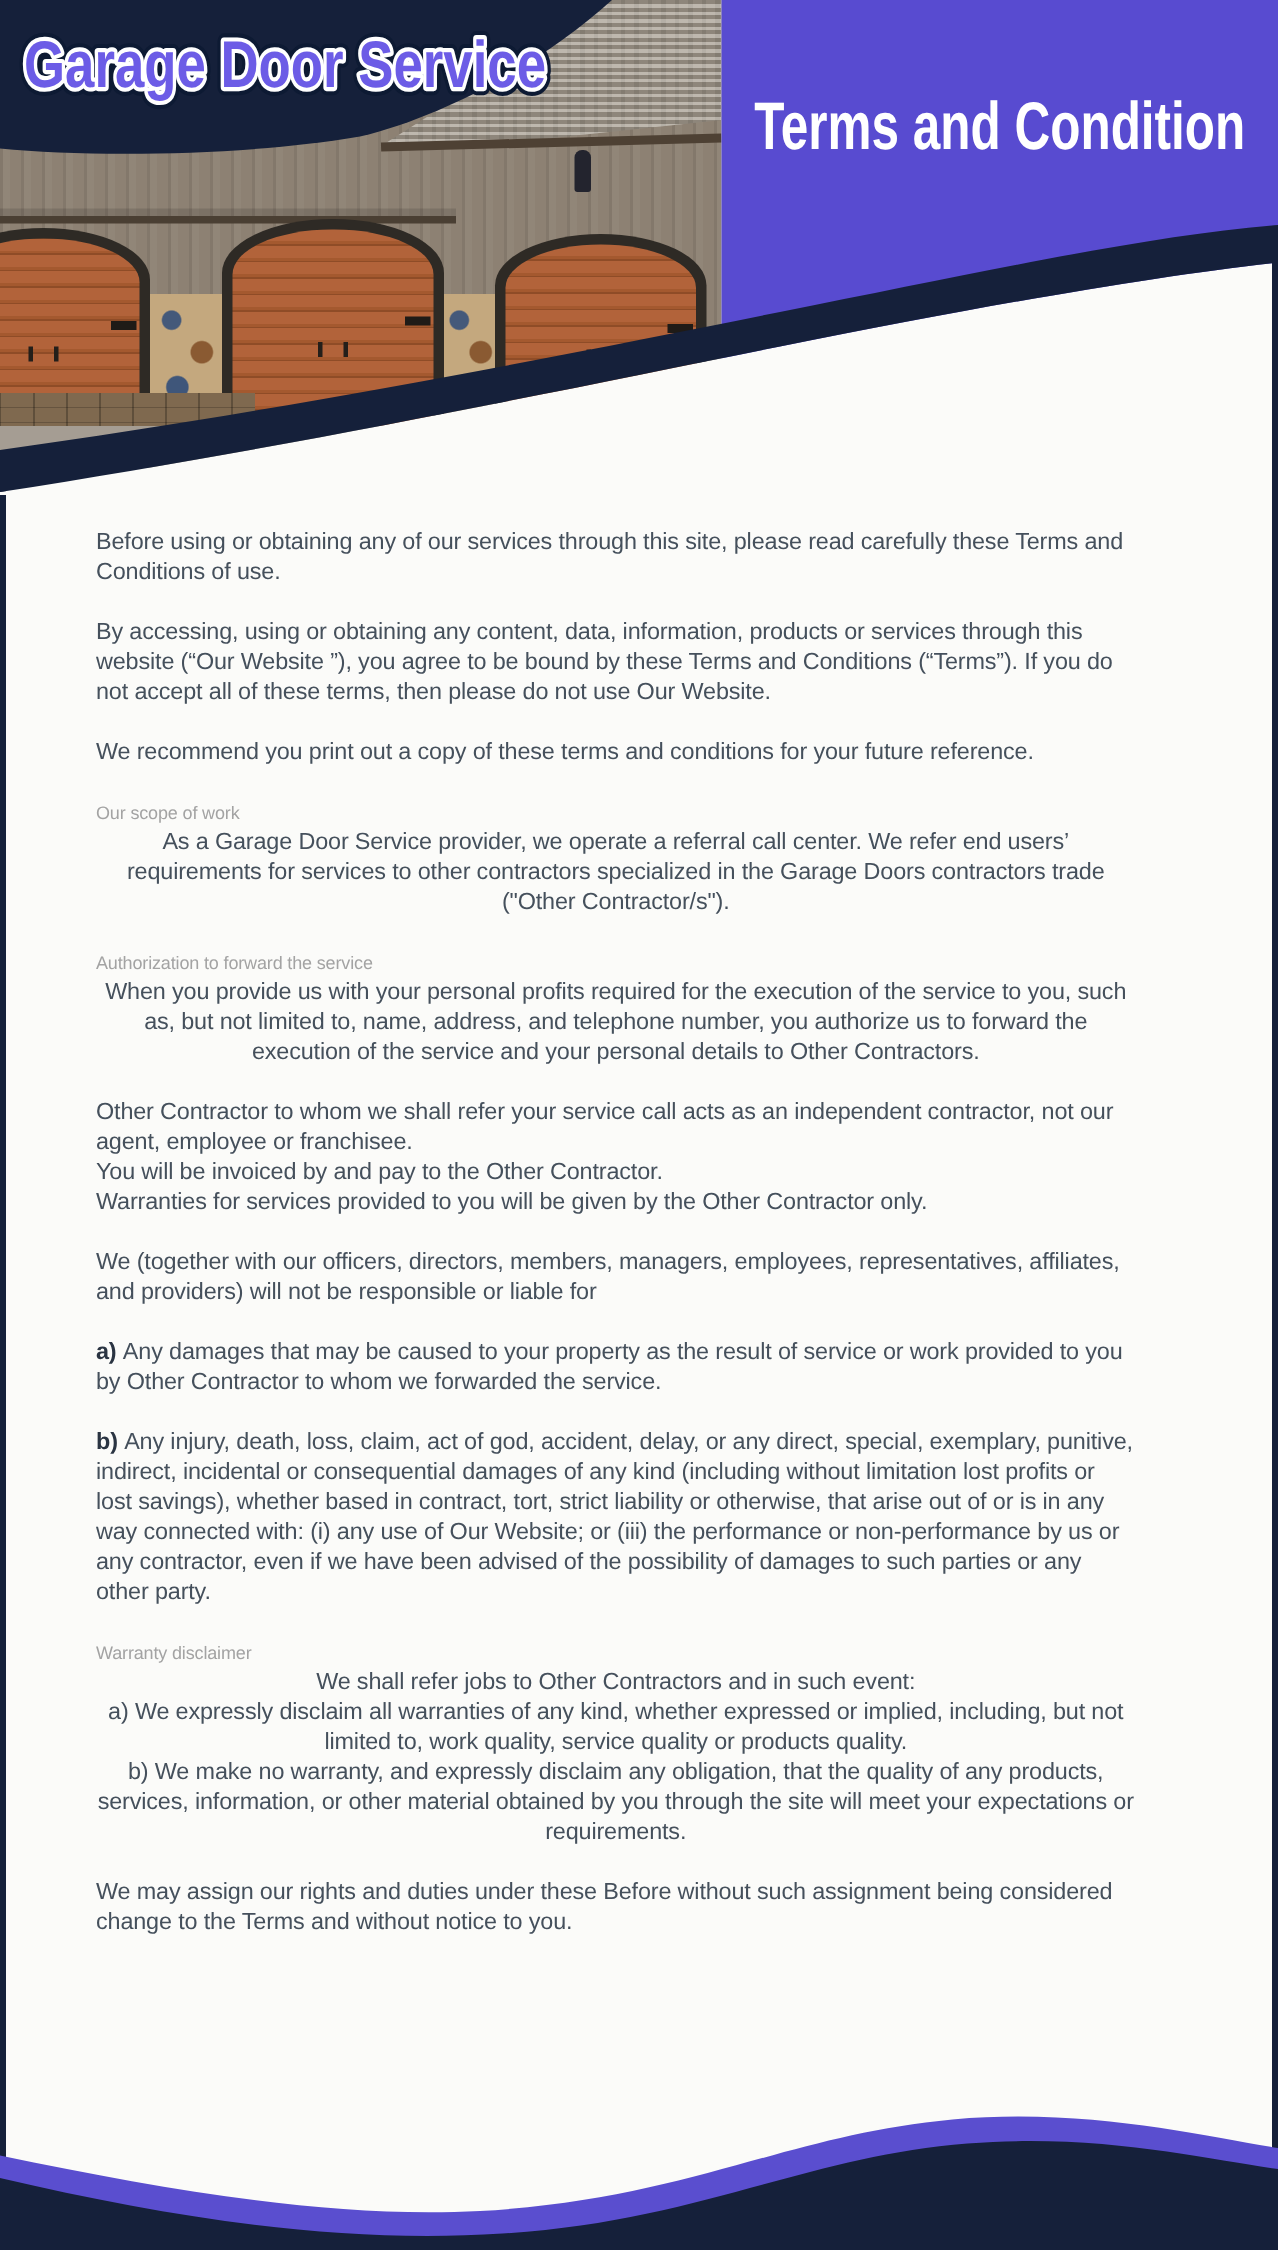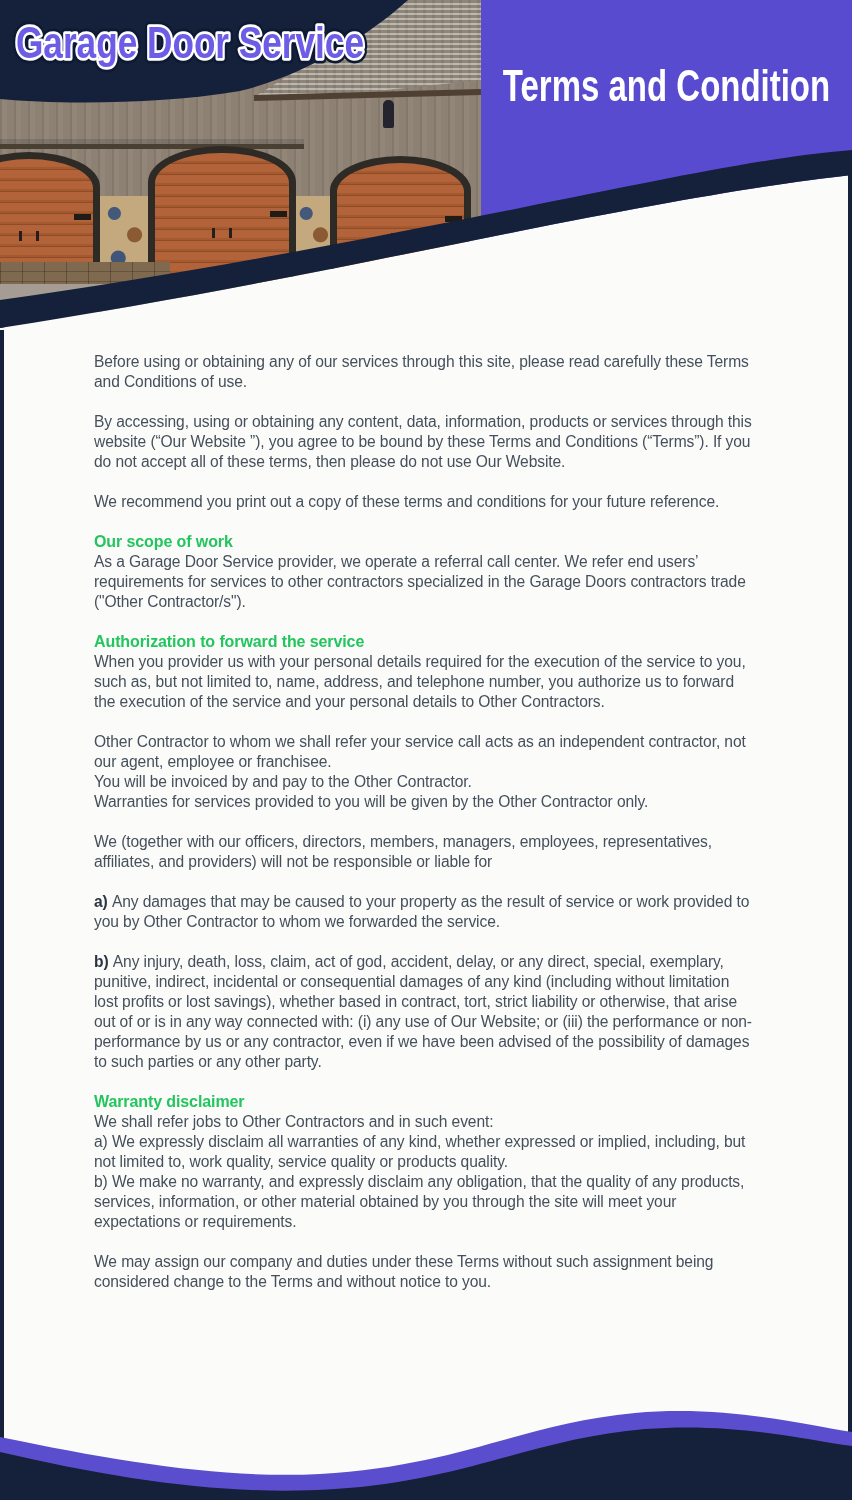--- a/index.html
+++ b/index.html
@@ -43,25 +43,25 @@
        repeating-linear-gradient(0deg,rgba(0,0,0,.2) 0 1px,rgba(0,0,0,0) 1px 10px);}
 
   .purple-block{position:absolute;left:481px;top:0;right:0;height:250px;background:var(--purple,#584bd0);}
   .page-title{position:absolute;left:481px;right:0;top:60px;text-align:center;color:#ffffff;
      font-size:34px;font-weight:bold;letter-spacing:0px;transform:scaleY(1.32) scaleX(.97);transform-origin:center top;}
 
   .header-svg{position:absolute;left:0;top:0;}
   .logo-svg{position:absolute;left:10px;top:4px;}
 
   
-  .content{position:absolute;top:0;left:4px;right:4px;padding:332px 91px 0 90px;box-sizing:border-box;
+  .content{position:absolute;top:0;left:4px;right:4px;padding:332px 91px 0 60px;box-sizing:border-box;
      color:#45505c;font-size:15.6px;line-height:20px;letter-spacing:-0.1px;}
   .body-p{margin:20px 0 0;white-space:pre-line;}
-  .sec-h{margin:20px 0 0;font-size:16px;line-height:20px;color:#22c55e;font-weight:bold;}
-  .sec-h + .body-p{margin-top:0;}
+  .sec-h{margin:20px 0 0;font-size:12px;line-height:20px;color:#a3a3a3;font-weight:normal;}
+  .sec-h + .body-p{margin-top:0;text-align:center;}
   .body-p b{color:#2a3442;}
 
   
   .footer{position:absolute;left:0;bottom:0;width:852px;height:120px;}
 </style>
 </head>
 <body>
 
 <div class="page">
   <div class="content-bg"></div>
@@ -115,32 +115,32 @@
     </svg>
   </div>
 
   <div class="content">
       <p class="body-p">Before using or obtaining any of our services through this site, please read carefully these Terms and Conditions of use.</p>
       <p class="body-p">By accessing, using or obtaining any content, data, information, products or services through this website (“Our Website ”), you agree to be bound by these Terms and Conditions (“Terms”). If you do not accept all of these terms, then please do not use Our Website.</p>
       <p class="body-p">We recommend you print out a copy of these terms and conditions for your future reference.</p>
       <h3 class="sec-h">Our scope of work</h3>
       <p class="body-p">As a Garage Door Service provider, we operate a referral call center. We refer end users’ requirements for services to other contractors specialized in the Garage Doors contractors trade ("Other Contractor/s").</p>
       <h3 class="sec-h">Authorization to forward the service</h3>
-      <p class="body-p">When you provider us with your personal details required for the execution of the service to you, such as, but not limited to, name, address, and telephone number, you authorize us to forward the execution of the service and your personal details to Other Contractors.</p>
+      <p class="body-p">When you provide us with your personal profits required for the execution of the service to you, such as, but not limited to, name, address, and telephone number, you authorize us to forward the execution of the service and your personal details to Other Contractors.</p>
       <p class="body-p">Other Contractor to whom we shall refer your service call acts as an independent contractor, not our agent, employee or franchisee.
 You will be invoiced by and pay to the Other Contractor.
 Warranties for services provided to you will be given by the Other Contractor only.</p>
       <p class="body-p">We (together with our officers, directors, members, managers, employees, representatives, affiliates, and providers) will not be responsible or liable for</p>
       <p class="body-p"><b>a) </b>Any damages that may be caused to your property as the result of service or work provided to you by Other Contractor to whom we forwarded the service.</p>
       <p class="body-p"><b>b) </b>Any injury, death, loss, claim, act of god, accident, delay, or any direct, special, exemplary, punitive, indirect, incidental or consequential damages of any kind (including without limitation lost profits or lost savings), whether based in contract, tort, strict liability or otherwise, that arise out of or is in any way connected with: (i) any use of Our Website; or (iii) the performance or non-performance by us or any contractor, even if we have been advised of the possibility of damages to such parties or any other party.</p>
       <h3 class="sec-h">Warranty disclaimer</h3>
       <p class="body-p">We shall refer jobs to Other Contractors and in such event:
 a) We expressly disclaim all warranties of any kind, whether expressed or implied, including, but not limited to, work quality, service quality or products quality.
 b) We make no warranty, and expressly disclaim any obligation, that the quality of any products, services, information, or other material obtained by you through the site will meet your expectations or requirements.</p>
-      <p class="body-p">We may assign our company and duties under these Terms without such assignment being considered change to the Terms and without notice to you.</p>
+      <p class="body-p">We may assign our rights and duties under these Before without such assignment being considered change to the Terms and without notice to you.</p>
     </div>
 
   <div class="footer">
     <svg width="852" height="120" viewBox="0 0 852 120">
 
       <path d="M0,57 C120,82 225,99 320,94 C460,86 520,44 635,33 C725,25 800,44 852,52 L852,120 L0,120 Z" fill="#5a4ecf"></path>
 
       <path d="M0,72 C120,100 230,116 335,109 C465,101 535,58 645,49 C735,42 805,60 852,66 L852,120 L0,120 Z" fill="#15203a"></path>
     </svg>
   </div>

